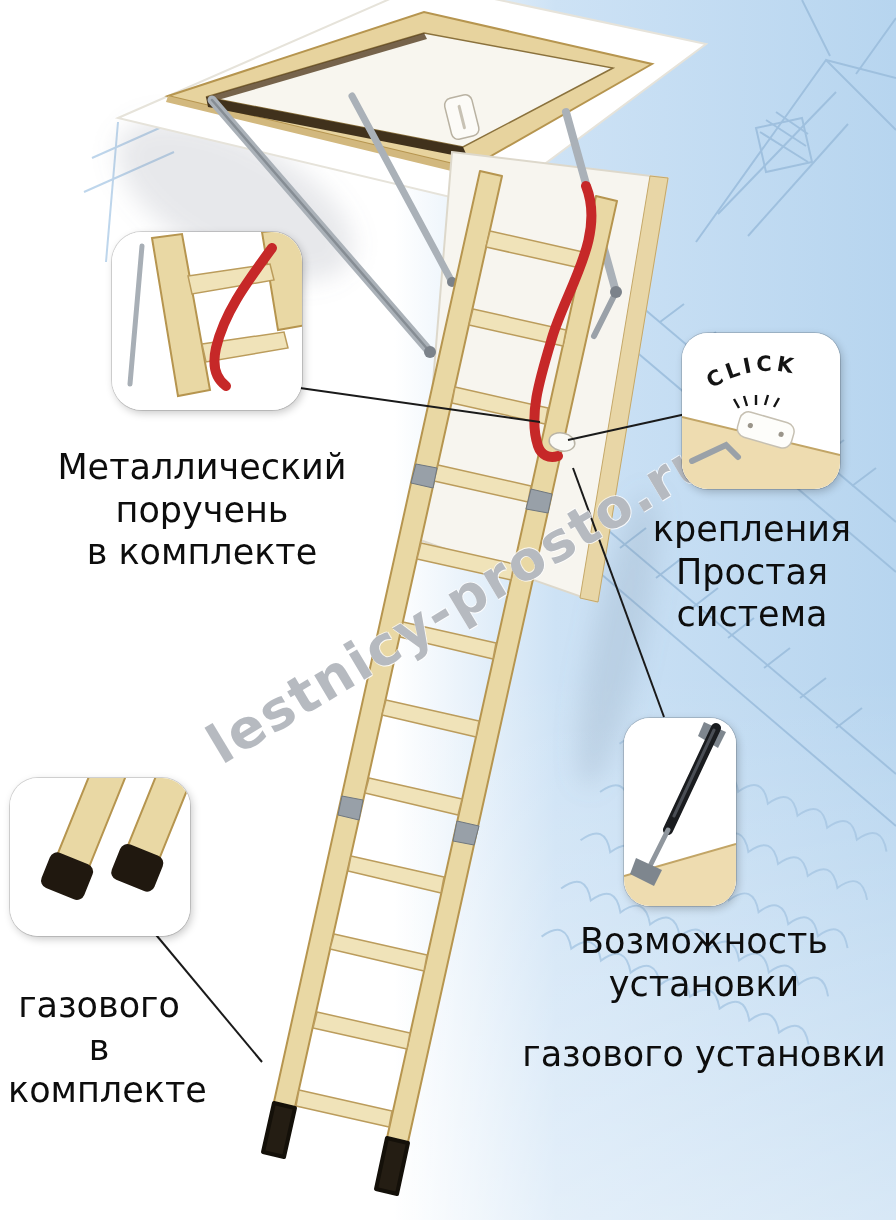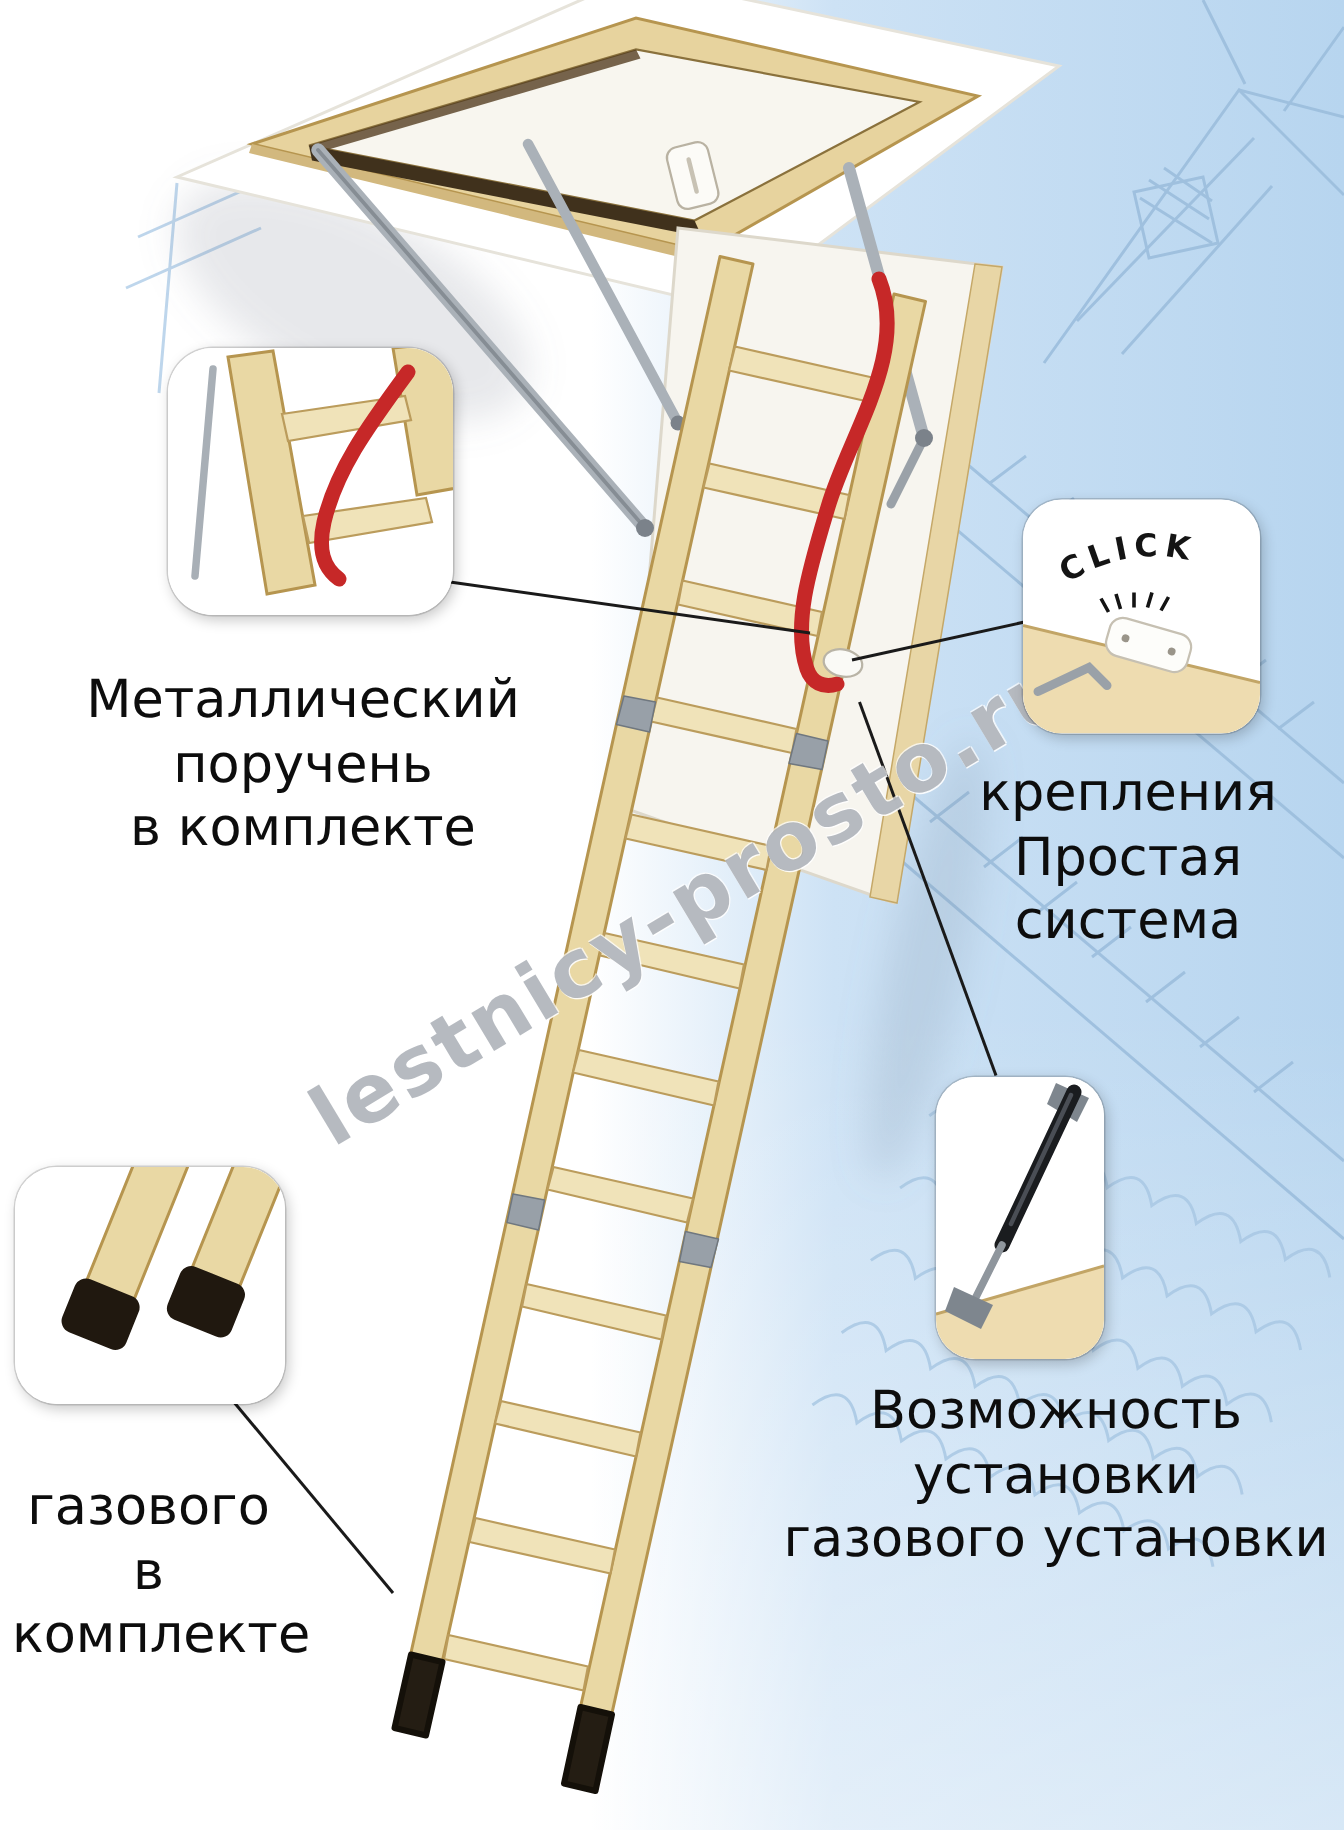--- a/index.html
+++ b/index.html
@@ -28,21 +28,21 @@
   .inset-handrail{left:112px;top:232px;width:190px;height:178px;border-radius:30px;}
   .inset-click{left:682px;top:333px;width:158px;height:156px;border-radius:26px;}
   .inset-gas{left:624px;top:718px;width:112px;height:188px;border-radius:26px;}
   .inset-feet{left:10px;top:778px;width:180px;height:158px;border-radius:28px;}
   .label{
     position:absolute;z-index:6;text-align:center;color:#0d0d0d;
     font-size:35px;line-height:1.22;display:flex;flex-direction:column;
   }
   .label-handrail{left:12px;top:446px;width:380px;}
   .label-mounting{left:612px;top:508px;width:280px;}
-  .label-gas{left:515px;top:920px;width:378px;}
+  .label-gas{left:515px;top:920px;width:378px;gap:28px;}
   .label-feet{left:8px;top:984px;width:182px;}
 </style>
 </head>
 <body>
 
 <div class="stage">
 
   <svg class="scene-svg" width="896" height="1220" viewBox="0 0 896 1220">
     <defs>
       <filter id="soft" x="-60%" y="-60%" width="220%" height="220%">

